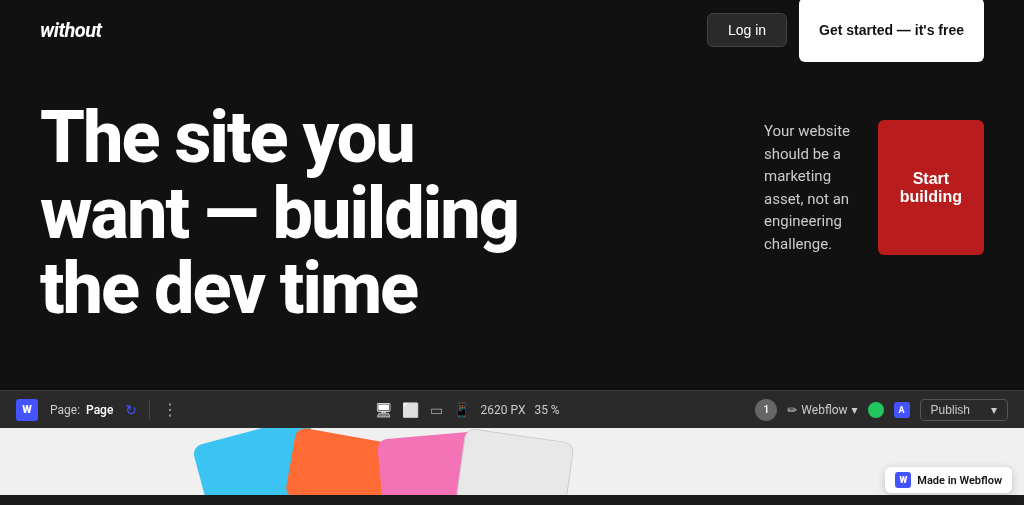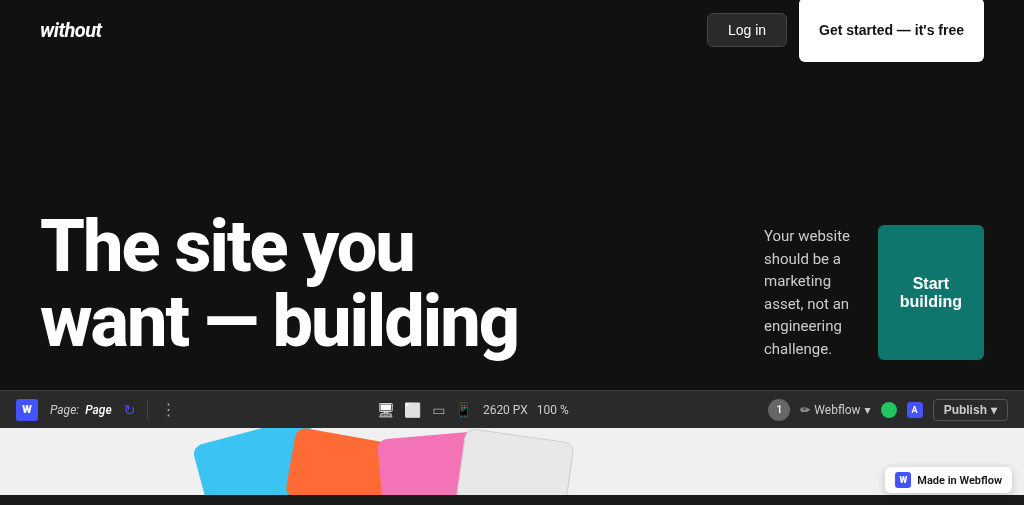--- a/index.html
+++ b/index.html
@@ -64,21 +64,21 @@
       font-weight: 600;
       cursor: pointer;
       white-space: nowrap;
     }
 
     
     .hero {
       background: #111111;
       padding: 40px 40px 30px 40px;
       display: flex;
-      align-items: flex-end;
+      align-items: flex-start;
       justify-content: space-between;
       min-height: 330px;
     }
 
     .hero-left {
       flex: 0 0 auto;
       max-width: 580px;
     }
 
     .hero-title {
@@ -99,21 +99,21 @@
     }
 
     .hero-subtitle {
       color: #cccccc;
       font-size: 15px;
       line-height: 1.5;
       font-weight: 400;
     }
 
     .btn-start-building {
-      background: #0f766e;
+      background: #b91c1c;
       color: #ffffff;
       border: none;
       padding: 14px 22px;
       border-radius: 6px;
       font-size: 16px;
       font-weight: 600;
       cursor: pointer;
       text-align: center;
       width: fit-content;
     }
@@ -141,21 +141,20 @@
       font-weight: 900;
       color: #fff;
     }
 
     .toolbar-page {
       color: #cccccc;
       font-size: 12px;
       display: flex;
       align-items: flex-end;
       gap: 6px;
-      font-style: italic;
     }
 
     .toolbar-page .page-name {
       color: #ffffff;
       font-weight: 500;
     }
 
     .toolbar-refresh {
       color: #4353ff;
       font-size: 14px;
@@ -220,29 +219,28 @@
       display: flex;
       align-items: center;
       gap: 4px;
       color: #cccccc;
       font-size: 12px;
     }
 
     .toolbar-publish-btn {
       display: flex;
       align-items: center;
-      gap: 4px;
+      gap: 21px;
       background: #2a2a2a;
       border: 1px solid #555;
       border-radius: 4px;
       padding: 3px 10px;
       color: #cccccc;
       font-size: 12px;
       cursor: pointer;
-      font-weight: bold;
     }
 
     .green-dot {
       width: 16px;
       height: 16px;
       background: #22c55e;
       border-radius: 50%;
     }
 
     .publish-icon {
@@ -356,20 +354,21 @@
     <button class="btn-login">Log in</button>
     <button class="btn-get-started">Get started — it's free</button>
   </div>
 </header>
 
 <section class="hero">
   <div class="hero-left">
     <h1 class="hero-title">
       <span>The site you</span><br>
       <span>want — building</span><br>
+      <span>the dev time</span>
     </h1>
   </div>
   <div class="hero-right">
     <p class="hero-subtitle">Your website should be a marketing asset, not an engineering challenge.</p>
     <button class="btn-start-building">Start building</button>
   </div>
 </section>
 
 <div class="toolbar">
   <div class="toolbar-logo">W</div>
@@ -379,21 +378,21 @@
   </div>
   <span class="toolbar-refresh">↻</span>
   <div class="toolbar-divider"></div>
   <span class="toolbar-dots">⋮</span>
   <div class="toolbar-devices">
     <span class="device-icon active">🖥</span>
     <span class="device-icon">⬜</span>
     <span class="device-icon">▭</span>
     <span class="device-icon">📱</span>
     <span class="toolbar-size">
-      <span>2620 PX</span> &nbsp; <span>100 %</span>
+      <span>2620 PX</span> &nbsp; <span>35 %</span>
     </span>
   </div>
   <div class="toolbar-right">
     <div class="toolbar-avatar">1</div>
     <div class="toolbar-editing">
       <span>✏</span>
       <span>Webflow</span>
       <span>▾</span>
     </div>
     <div class="green-dot"></div>

